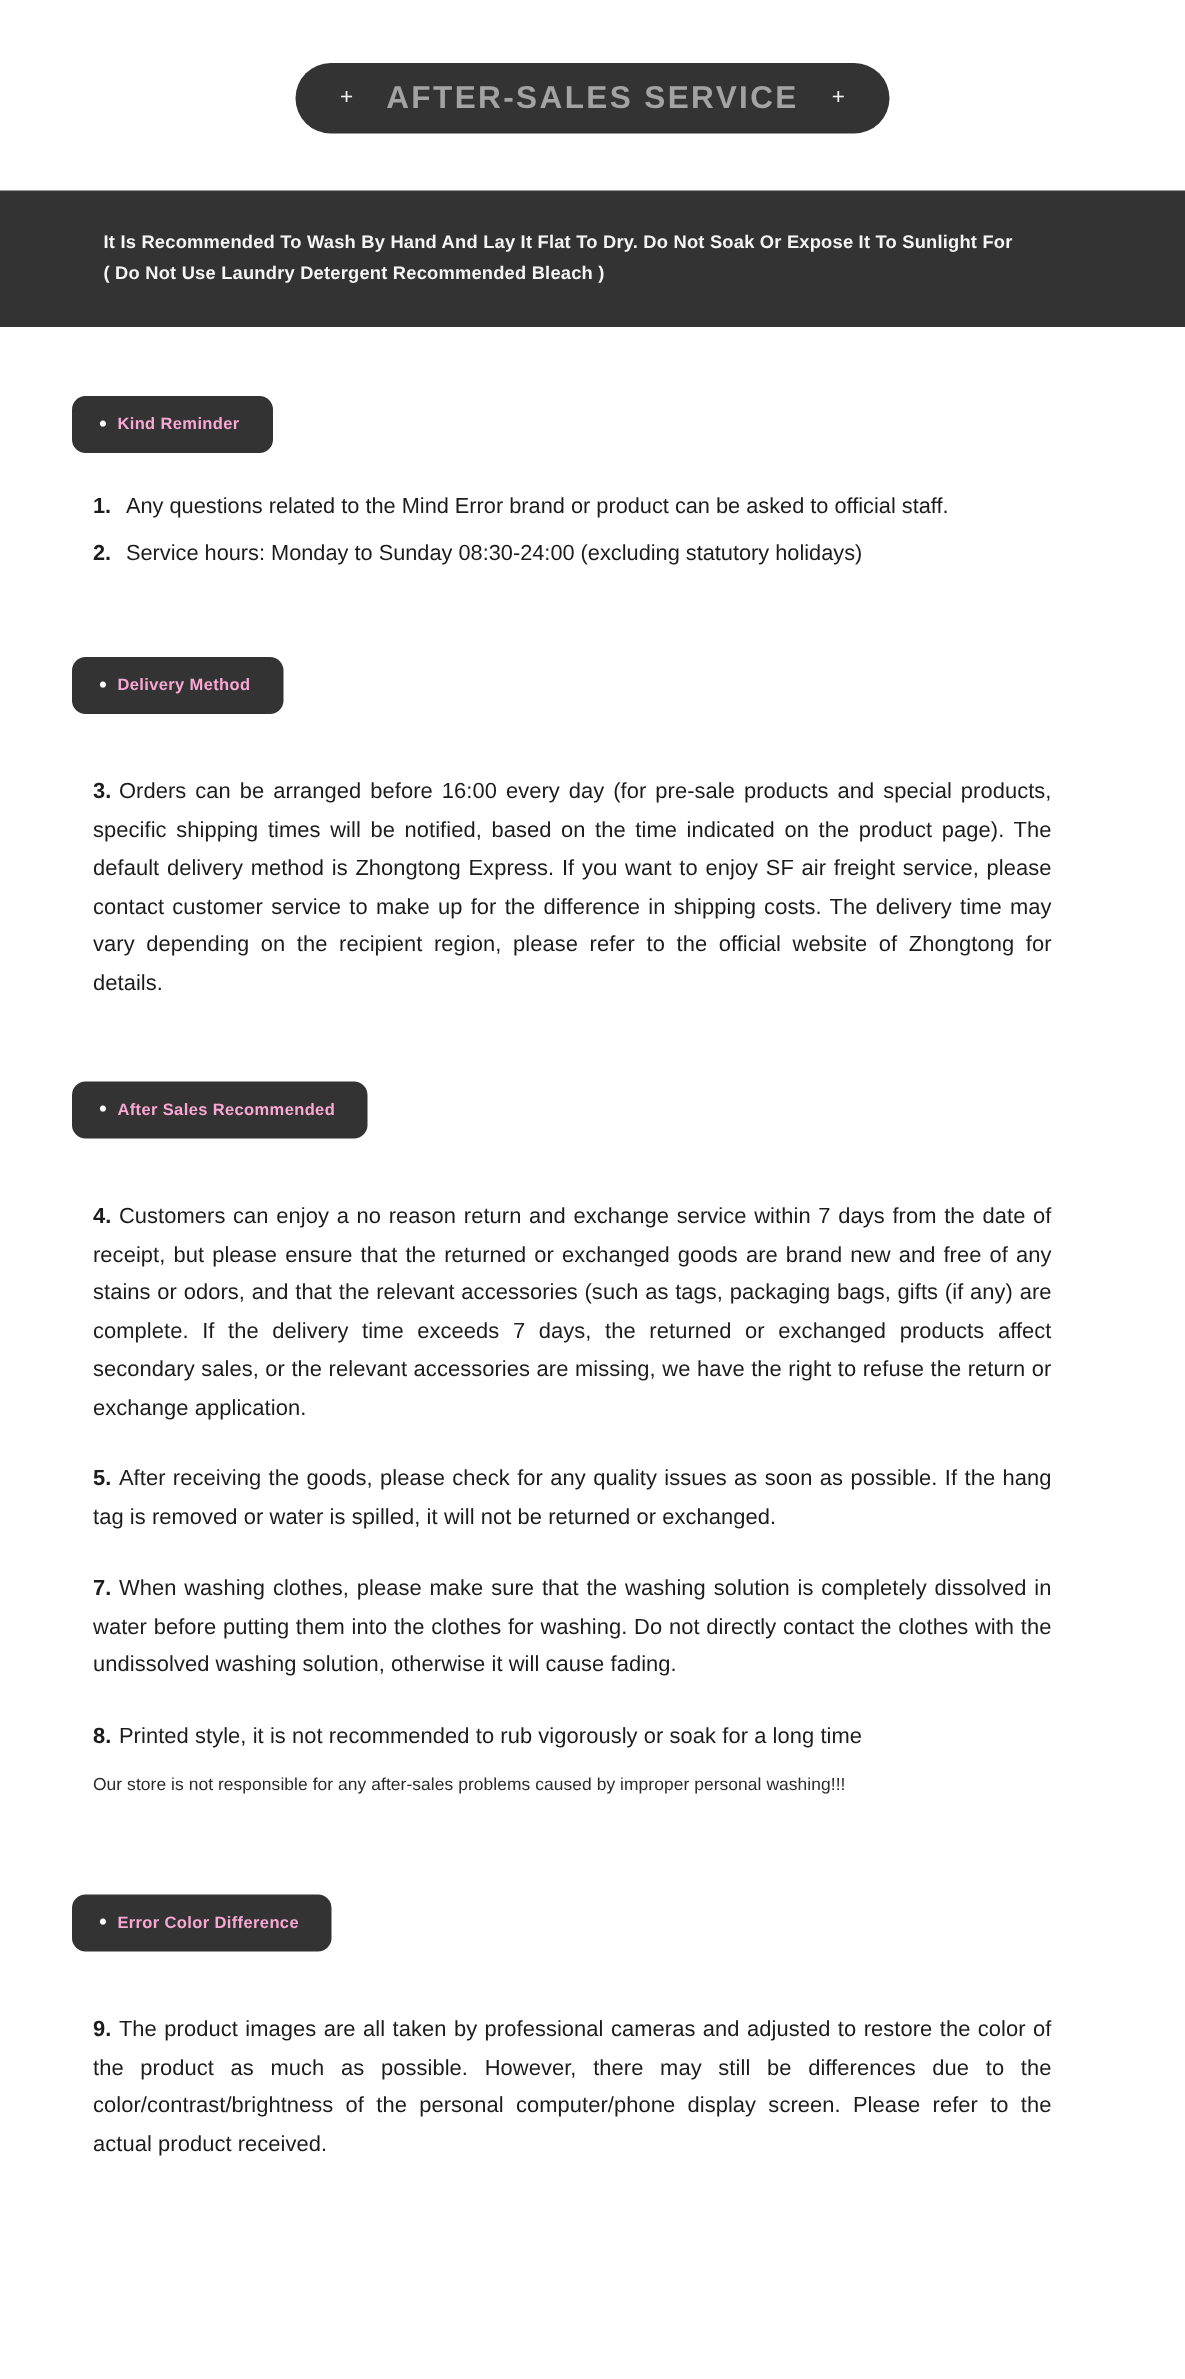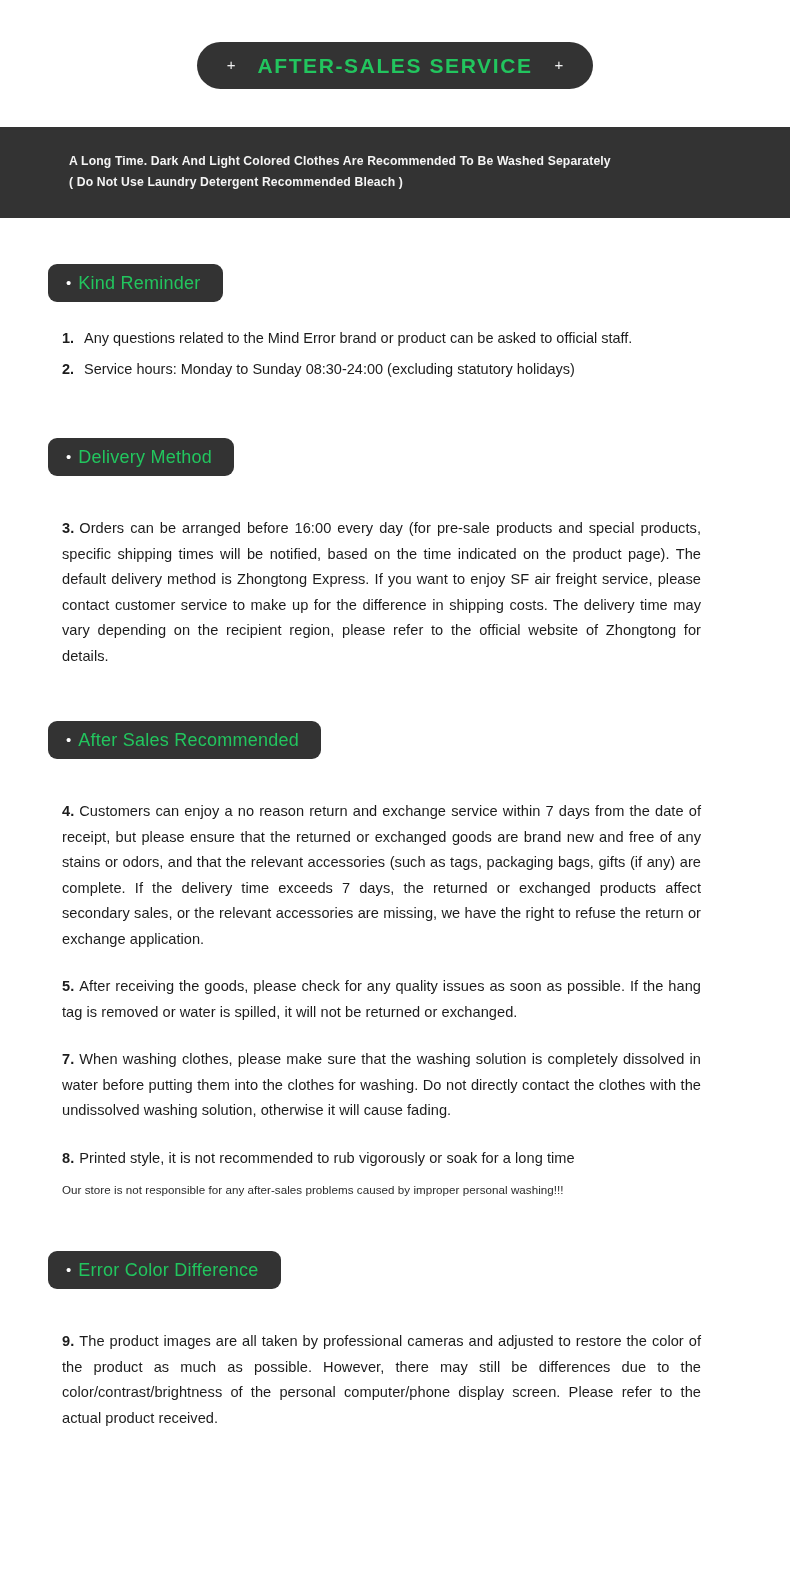--- a/index.html
+++ b/index.html
@@ -34,21 +34,21 @@
     gap: 22px;
   }
   .title-pill .plus {
     color: #f2f2f2;
     font-size: 15px;
     line-height: 1;
     font-weight: 400;
     transform: translateY(-1px);
   }
   .title-pill .title-text {
-    color: #22c55e;
+    color: #a3a3a3;
     font-size: 21px;
     font-weight: 700;
     letter-spacing: 1.6px;
     white-space: nowrap;
   }
 
   
   .banner {
     margin-top: 38px;
     width: 100%;
@@ -79,23 +79,23 @@
     margin-left: 48px;
   }
   .section-pill .dot {
     color: #ffffff;
     font-size: 15px;
     line-height: 1;
     margin-right: 7px;
     transform: translateY(-1px);
   }
   .section-pill .pill-label {
-    color: #22c55e;
-    font-size: 18px;
-    font-weight: 400;
+    color: #f9a8d4;
+    font-size: 11px;
+    font-weight: 700;
     letter-spacing: 0.25px;
     white-space: nowrap;
   }
 
   .gap-a { height: 40px; }
   .gap-b { height: 46px; }
   .gap-c { height: 50px; }
   .gap-d { height: 52px; }
 
   
@@ -136,42 +136,42 @@
   }
   .para:last-child { margin-bottom: 0; }
 
   .para-tight { margin-bottom: 18px; }
 
   .note {
     font-size: 11.6px;
     line-height: 18px;
     color: #2a2a2a;
     padding: 0 89px 0 62px;
-    margin: 10px 0 0 0;
+    margin: 10px 0 12px 0;
     letter-spacing: 0.05px;
   }
 </style>
 </head>
 <body>
 
 <div class="page">
 
   
   <div class="title-wrap">
     <div class="title-pill">
       <span class="plus">+</span>
       <span class="title-text">AFTER-SALES SERVICE</span>
       <span class="plus">+</span>
     </div>
   </div>
 
   
   <div class="banner">
     <div class="banner-inner">
-      <div class="banner-line">A Long Time. Dark And Light Colored Clothes Are Recommended To Be Washed Separately</div>
+      <div class="banner-line">It Is Recommended To Wash By Hand And Lay It Flat To Dry. Do Not Soak Or Expose It To Sunlight For</div>
       <div class="banner-line">( Do Not Use Laundry Detergent Recommended Bleach )</div>
     </div>
   </div>
 
   <div class="gap-b"></div>
 
   
   <div class="section-pill">
     <span class="dot">•</span>
     <span class="pill-label">Kind Reminder</span>

